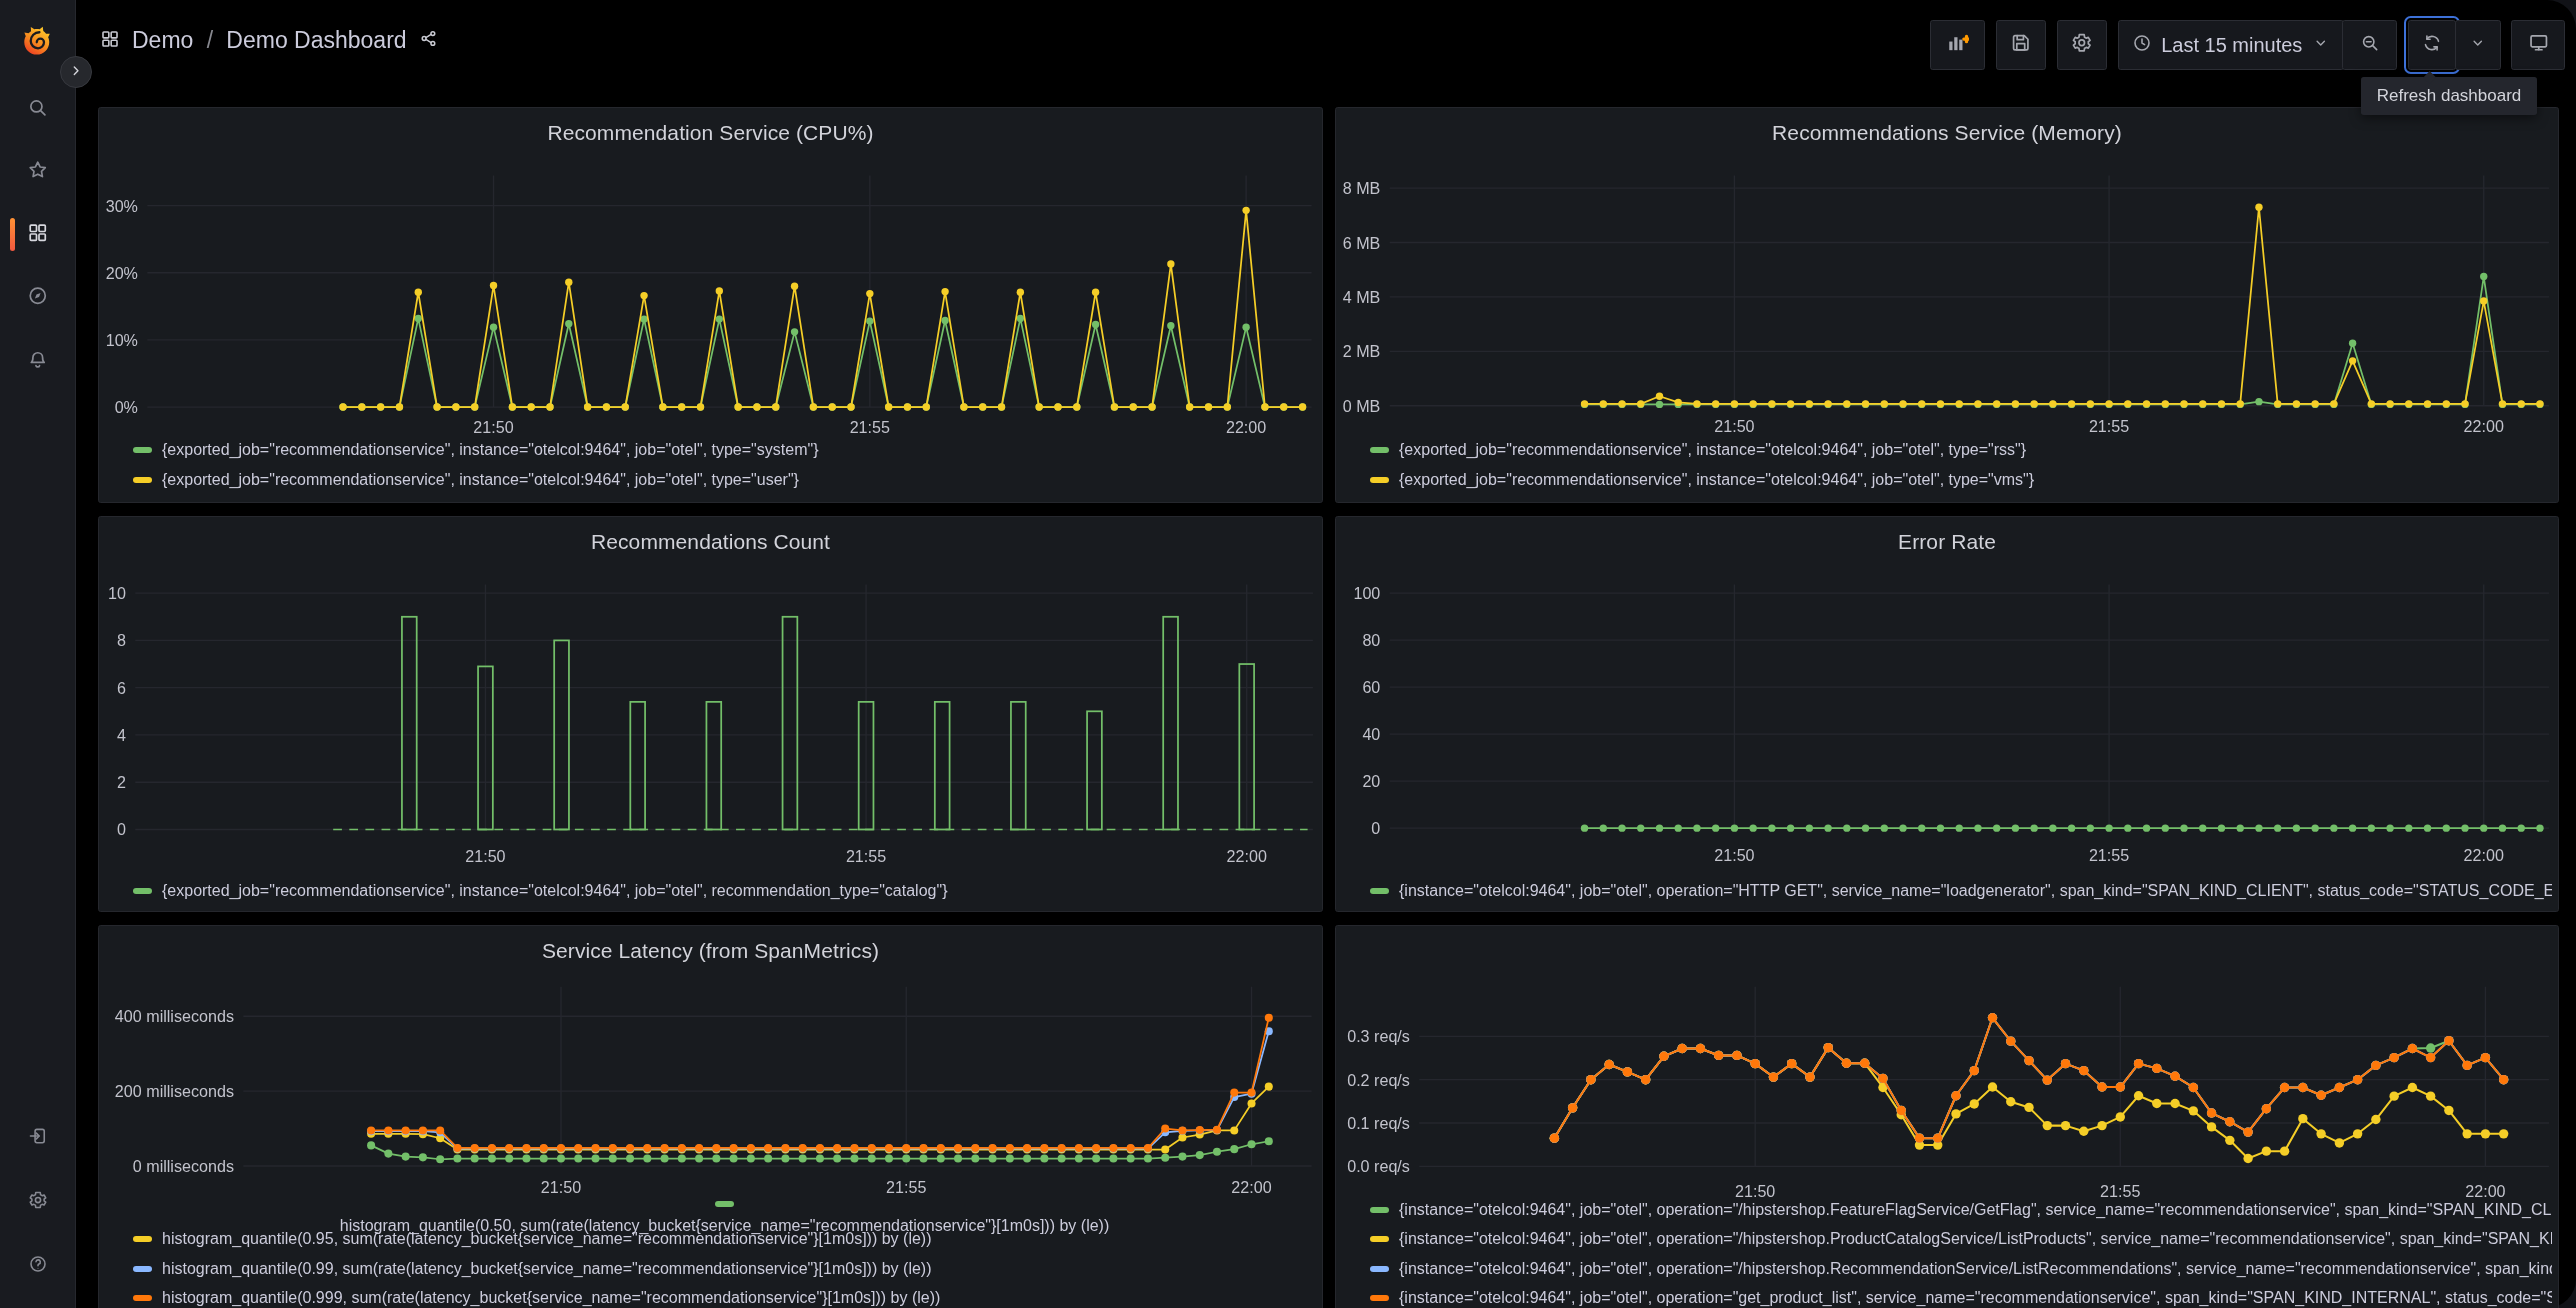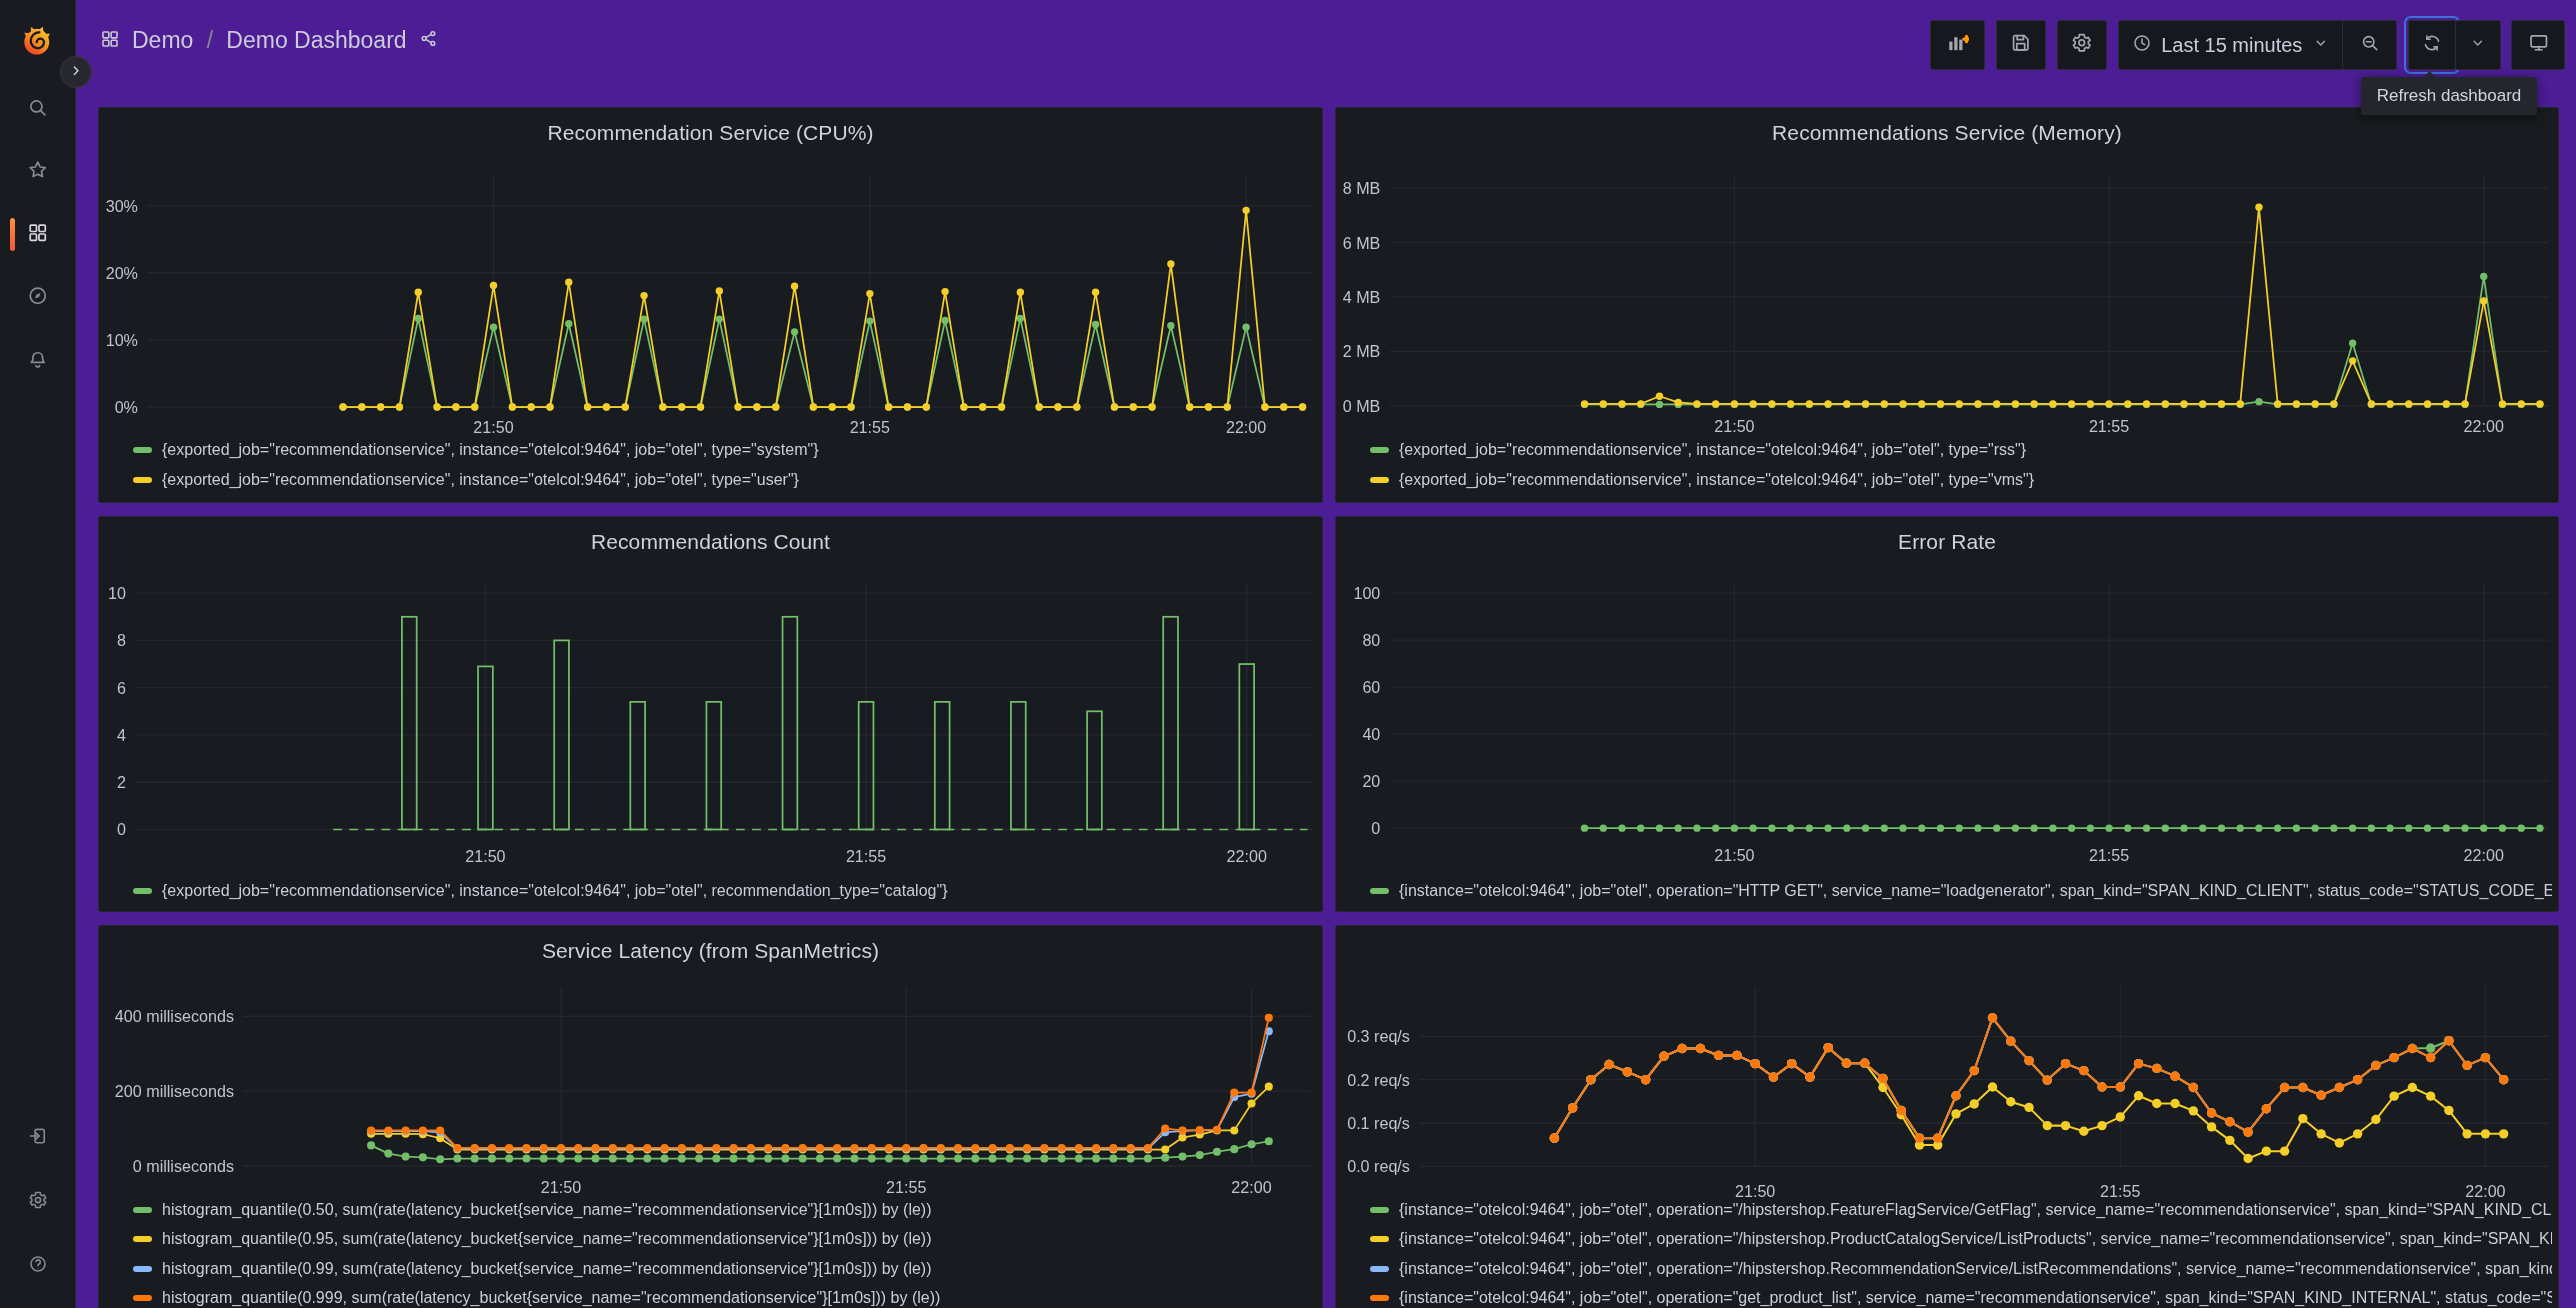--- a/index.html
+++ b/index.html
@@ -1,18 +1,18 @@
 <!DOCTYPE html>
 <html style="font-size:10.7px"><head>
 <meta charset="utf-8">
 <style>
   * { margin:0; padding:0; box-sizing:border-box; }
   html,body { width:2576px; height:1308px; overflow:hidden; }
   body { background:#111217; font-family:"Liberation Sans", sans-serif; color:#CCCCDC; }
-  .screen { position:relative; width:2576px; height:1308px; background:#4c1d95; }
+  .screen { position:relative; width:2576px; height:1308px; background:#000000;border-radius:29px; }
 
   
   .sidebar { position:absolute; left:0; top:0; width:76px; height:100%;
              background:#191B20; border-right:1.3px solid #26282E; z-index:5; }
   .logo { position:absolute; left:22px; top:24px; width:29.5px; height:31px; cursor:pointer; }
   .expand-btn { position:absolute; left:60px; top:56px; width:32px; height:32px; border-radius:50%;
                 background:#26282D; border:1.3px solid #37393F; color:#D5D6DC; z-index:8;
                 display:flex; align-items:center; justify-content:center; }
   .side-btn { position:absolute; left:50%; transform:translateX(-50%); width:40px; height:40px;
               display:flex; align-items:center; justify-content:center; color:#888A93;
@@ -836,21 +836,21 @@
           <circle cx="1536.5481577246285" cy="330.24" r="6" fill="#FF780A"></circle>
           <circle cx="1562.2592113768585" cy="330.24" r="6" fill="#FF780A"></circle>
           <circle cx="1587.9702650290885" cy="301.25" r="6" fill="#FF780A"></circle>
           <circle cx="1613.6813186813188" cy="304.0375" r="6" fill="#FF780A"></circle>
           <circle cx="1639.3923723335488" cy="303.48" r="6" fill="#FF780A"></circle>
           <circle cx="1665.103425985779" cy="302.9225" r="6" fill="#FF780A"></circle>
           <circle cx="1690.814479638009" cy="247.73000000000002" r="6" fill="#FF780A"></circle>
           <circle cx="1716.5255332902393" cy="247.73000000000002" r="6" fill="#FF780A"></circle>
           <circle cx="1742.2365869424693" cy="136.23" r="6" fill="#FF780A"></circle>
         </svg>
-        <div class="legend-row" style="left: 34px; top: 275px; width: 1183px;">
+        <div class="legend-row" style="left: 34px; top: 275px; width: 1183px; flex-direction: column;">
           <span class="swatch" style="background: rgb(115, 191, 105);"></span>
           <span>histogram_quantile(0.50, sum(rate(latency_bucket{service_name="recommendationservice"}[1m0s])) by (le))</span>
         </div>
         <div class="legend-row" style="left: 34px; top: 304px; width: 1183px;">
           <span class="swatch" style="background: rgb(245, 206, 39);"></span>
           <span>histogram_quantile(0.95, sum(rate(latency_bucket{service_name="recommendationservice"}[1m0s])) by (le))</span>
         </div>
         <div class="legend-row" style="left: 34px; top: 334px; width: 1183px; align-items: center;">
           <span class="swatch" style="background: rgb(138, 184, 255);"></span>
           <span>histogram_quantile(0.99, sum(rate(latency_bucket{service_name="recommendationservice"}[1m0s])) by (le))</span>

